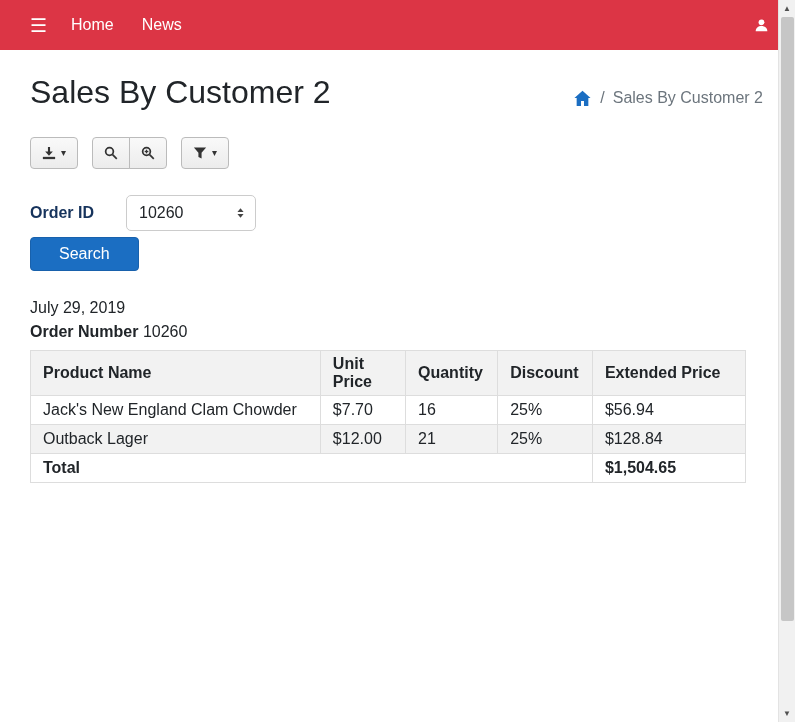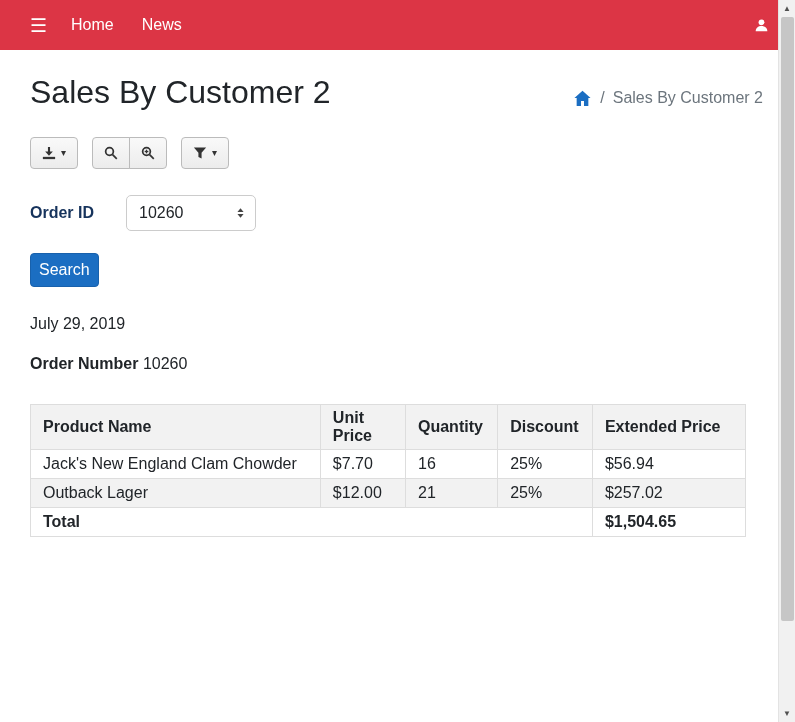--- a/index.html
+++ b/index.html
@@ -47,34 +47,34 @@
   .filter-row { display: flex; align-items: center; gap: 32px; margin-top: 26px; }
   .filter-label { font-weight: 700; color: #16335c; }
   .select-box {
     width: 130px; height: 36px; background: #fff;
     border: 1px solid #ccc; border-radius: 5px;
     display: flex; align-items: center; justify-content: space-between;
     padding: 0 10px 0 12px; cursor: pointer;
   }
 
   .btn-primary {
-    margin-top: 22px; display: inline-block;
+    margin-top: 6px; display: inline-block;
     background: #1b6ec2; color: #fff; border: 1px solid #1861ac;
-    border-radius: 4px; padding: 7px 8px; font-size: 16px; cursor: pointer;
+    border-radius: 4px; padding: 7px 28px; font-size: 16px; cursor: pointer;
     font-family: "Liberation Sans", sans-serif;
   }
 
   
   .order-date { margin-top: 28px; }
   .address-block { margin-top: 23px; line-height: 21px; }
-  .order-number-row { margin-top: 22px; }
+  .order-number-row { margin-top: 6px; }
   .order-number-label { font-weight: 700; }
 
   
-  table.sales { border-collapse: collapse; margin-top: 31px; width: 716px; }
+  table.sales { border-collapse: collapse; margin-top: 9px; width: 716px; }
   table.sales th, table.sales td {
     border: 1px solid #ddd; padding: 4px 12px; text-align: left;
     height: 29px; font-size: 16px;
   }
   table.sales thead th { background: #f2f2f2; font-weight: 700; }
   table.sales tbody tr:nth-child(even) td { background: #f2f2f2; }
   .col-product { width: 286px; }
   .col-unit { width: 84px; }
   .col-qty { width: 91px; }
   .col-disc { width: 91px; }
@@ -218,21 +218,21 @@
         <td>$7.70</td>
         <td>16</td>
         <td>25%</td>
         <td>$56.94</td>
       </tr>
       <tr>
         <td>Outback Lager</td>
         <td>$12.00</td>
         <td>21</td>
         <td>25%</td>
-        <td>$257.02</td>
+        <td>$128.84</td>
       </tr>
       <tr>
         <td class="total-label" colspan="4">Total</td>
         <td class="total-value">$1,504.65</td>
       </tr>
     </tbody>
   </table>
 
   
 

